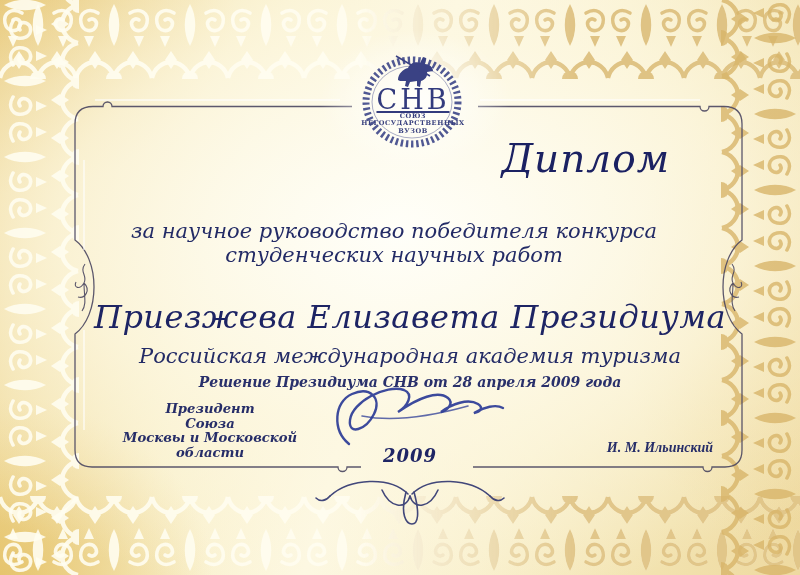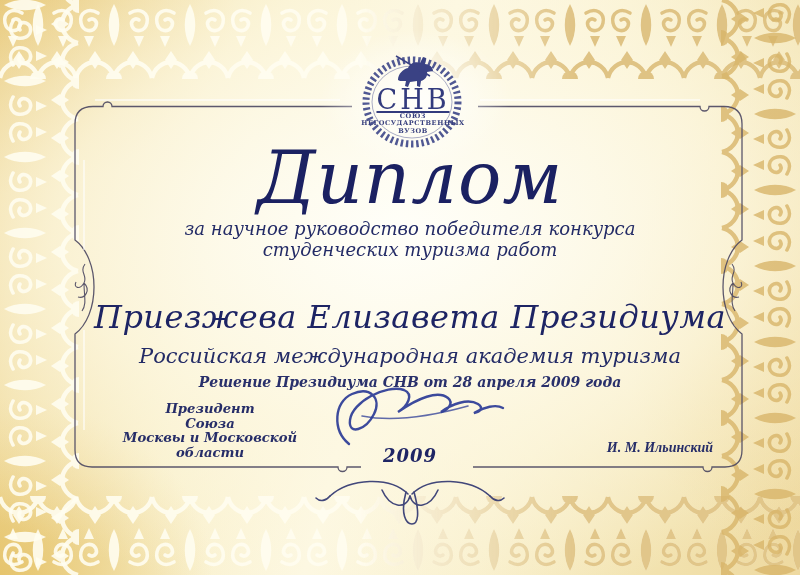--- a/index.html
+++ b/index.html
@@ -15,22 +15,22 @@
   }
   .strip{position:absolute;pointer-events:none;}
   .strip-top{left:0;top:0;}
   .strip-bottom{left:0;top:475px;transform:scaleY(-1);}
   .strip-left{left:0;top:0;transform:rotate(-90deg) translateX(-575px);transform-origin:0 0;}
   .strip-right{left:800px;top:0;transform:rotate(90deg);transform-origin:0 0;}
   .frame-svg,.art-svg{position:absolute;left:0;top:0;}
   .logo-glow{position:absolute;left:320px;top:30px;width:190px;height:140px;
     background:radial-gradient(closest-side,rgba(255,255,252,0.95),rgba(255,255,252,0));}
   .txt{position:absolute;text-align:center;color:#1f2565;font-style:italic;}
-  .title{left:150px;top:136px;width:520px;font-size:72px;letter-spacing:1px;color:#1b2162;}
-  .reason{left:120px;top:219px;width:580px;font-size:18px;line-height:1.16;color:#232b66;}
+  .title{left:150px;top:136px;width:520px;font-size:39px;letter-spacing:1px;color:#1b2162;text-align:right;}
+  .reason{left:104px;top:219px;width:580px;font-size:21px;line-height:1.16;color:#232b66;}
   .awarded{left:250px;top:273px;width:320px;font-size:20px;color:#232b66;}
   .recipient{left:80px;top:298px;width:660px;font-size:32px;letter-spacing:0.5px;color:#1d2464;}
   .org{left:120px;top:344px;width:580px;font-size:21px;color:#232b66;}
   .decision{left:160px;top:374px;width:500px;font-size:14px;font-weight:bold;color:#29306b;}
   .president{left:98px;top:402px;width:224px;font-size:13.2px;font-weight:bold;line-height:1.1;color:#262d68;}
   .year{left:330px;top:445px;width:160px;font-size:18px;font-weight:bold;letter-spacing:1px;}
   .signer{left:578px;top:440px;width:164px;font-size:14px;font-weight:bold;color:#262d68;font-family:Liberation Serif, serif;}
   .logo-acronym{left:338px;top:84px;width:150px;font-style:normal;font-size:27px;letter-spacing:3px;color:#333b7d;text-decoration:underline;}
   .logo-org{left:338px;top:113px;width:150px;font-style:normal;font-size:6.5px;font-weight:bold;
     letter-spacing:0.6px;line-height:1.15;color:#39417f;text-transform:uppercase;}
@@ -132,21 +132,21 @@
   <div class="txt logo-acronym">СНВ</div>
   <div class="txt logo-org">
     <div>СОЮЗ</div>
     <div>НЕГОСУДАРСТВЕННЫХ</div>
     <div>ВУЗОВ</div>
   </div>
 
   <div class="txt title">Диплом</div>
   <div class="txt reason">
     <div>за  научное руководство победителя конкурса</div>
-    <div>студенческих туризма работ</div>
+    <div>студенческих научных работ</div>
   </div>
   <div class="txt recipient">Приезжева Елизавета Президиума</div>
   <div class="txt org">Российская международная академия туризма</div>
   <div class="txt decision">Решение Президиума СНВ от 28 апреля 2009 года</div>
 
   <div class="txt president">
     <div>Президент</div>
     <div>Союза</div>
     <div>Москвы и Московской области</div>
   </div>

